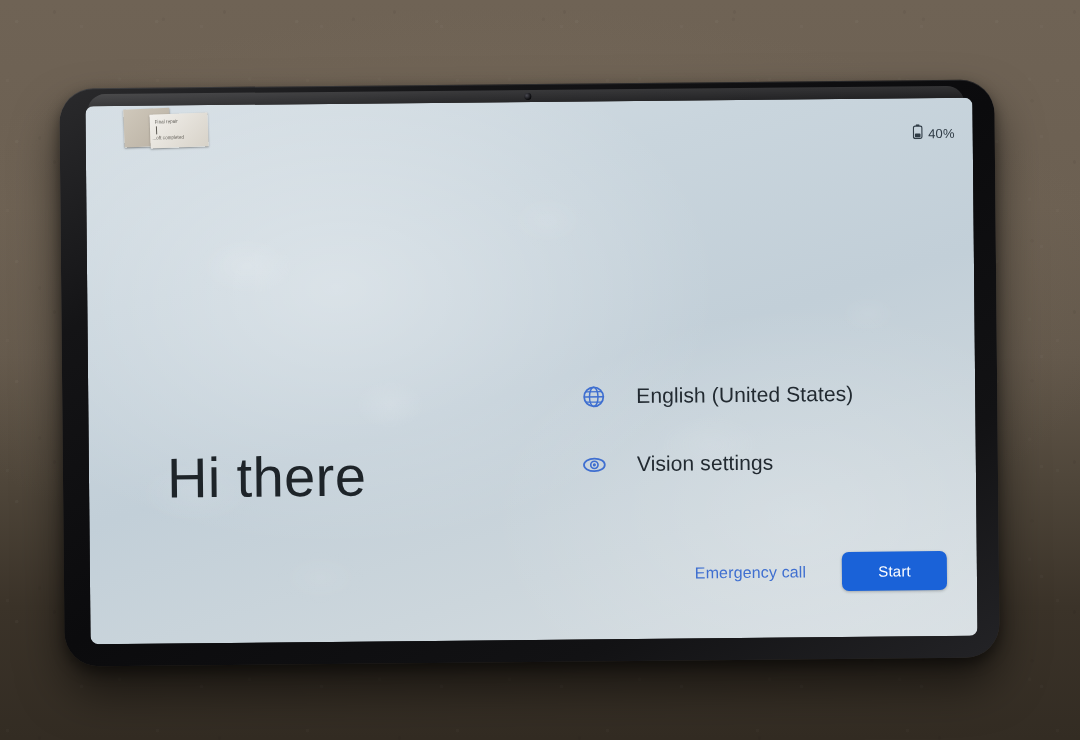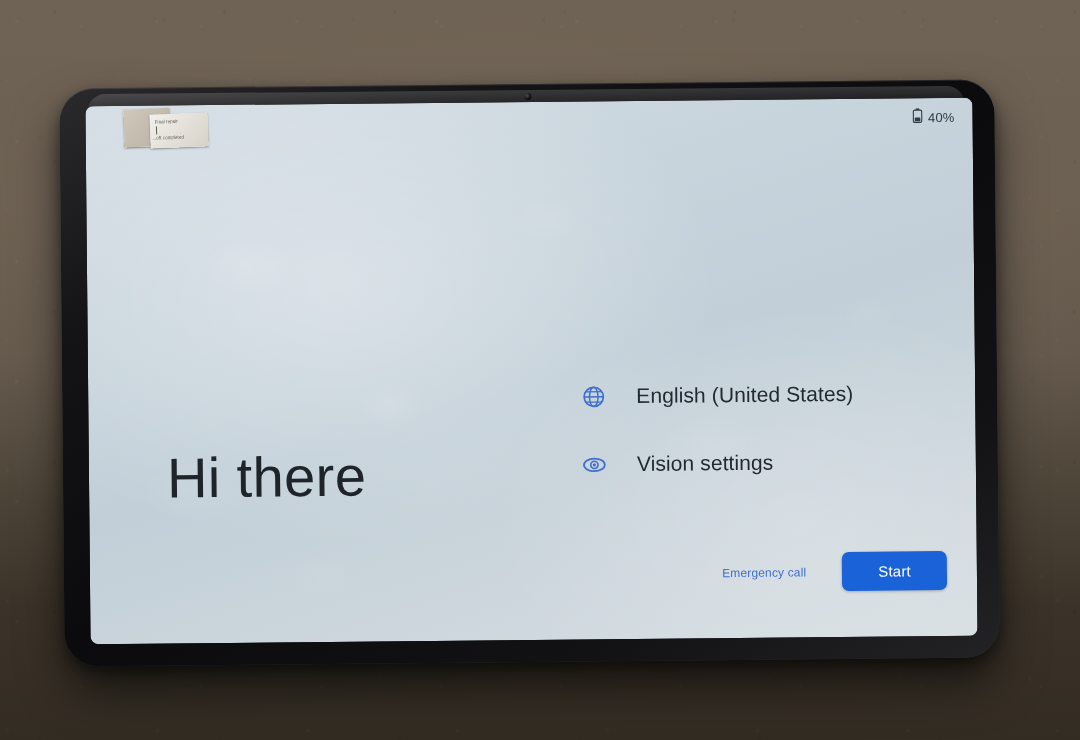--- a/index.html
+++ b/index.html
@@ -103,21 +103,21 @@
       radial-gradient(ellipse 60px 40px at 52% 22%, rgba(255,255,255,.16), transparent 70%),
       radial-gradient(ellipse 80px 46px at 70% 64%, rgba(255,255,255,.14), transparent 70%),
       radial-gradient(ellipse 46px 30px at 88% 40%, rgba(255,255,255,.14), transparent 70%),
       radial-gradient(ellipse 64px 38px at 26% 88%, rgba(255,255,255,.12), transparent 70%);
     pointer-events: none;
   }
 
   
   #status-bar {
     position: absolute;
-    top: 10px; right: 18px;
+    top: 26px; right: 18px;
     display: flex;
     align-items: center;
     gap: 5px;
     font-size: 13px;
     color: #2f3b45;
     letter-spacing: .2px;
   }
   #battery-icon { display: block; }
 
   
@@ -162,21 +162,21 @@
   
   #actions {
     position: absolute;
     right: 30px;
     bottom: 46px;
     display: flex;
     align-items: center;
     gap: 36px;
   }
   #emergency-call {
-    font-size: 12px;
+    font-size: 16px;
     color: #3f6fd0;
     text-decoration: none;
     letter-spacing: .15px;
     white-space: nowrap;
     cursor: pointer;
   }
   #start-button {
     background: #1a62d8;
     color: #ffffff;
     border: none;

